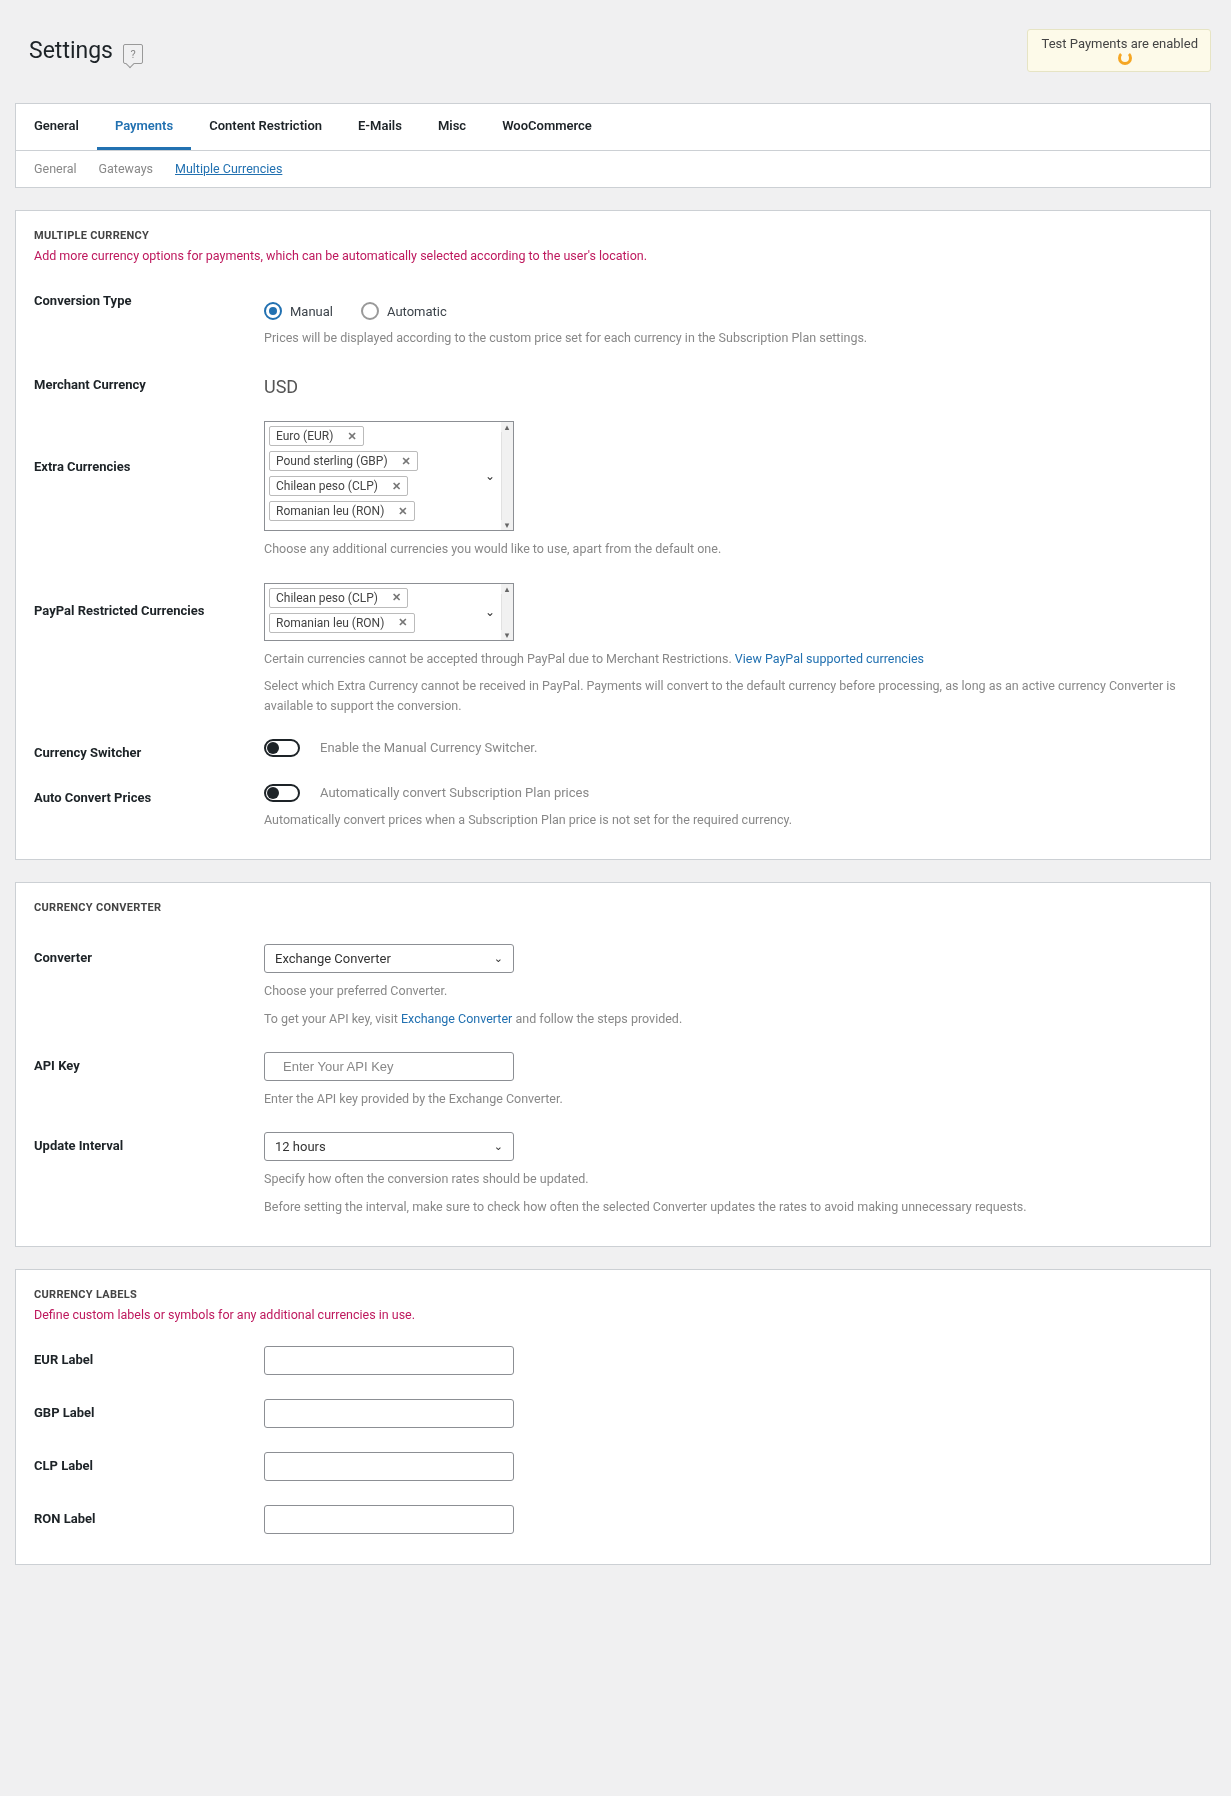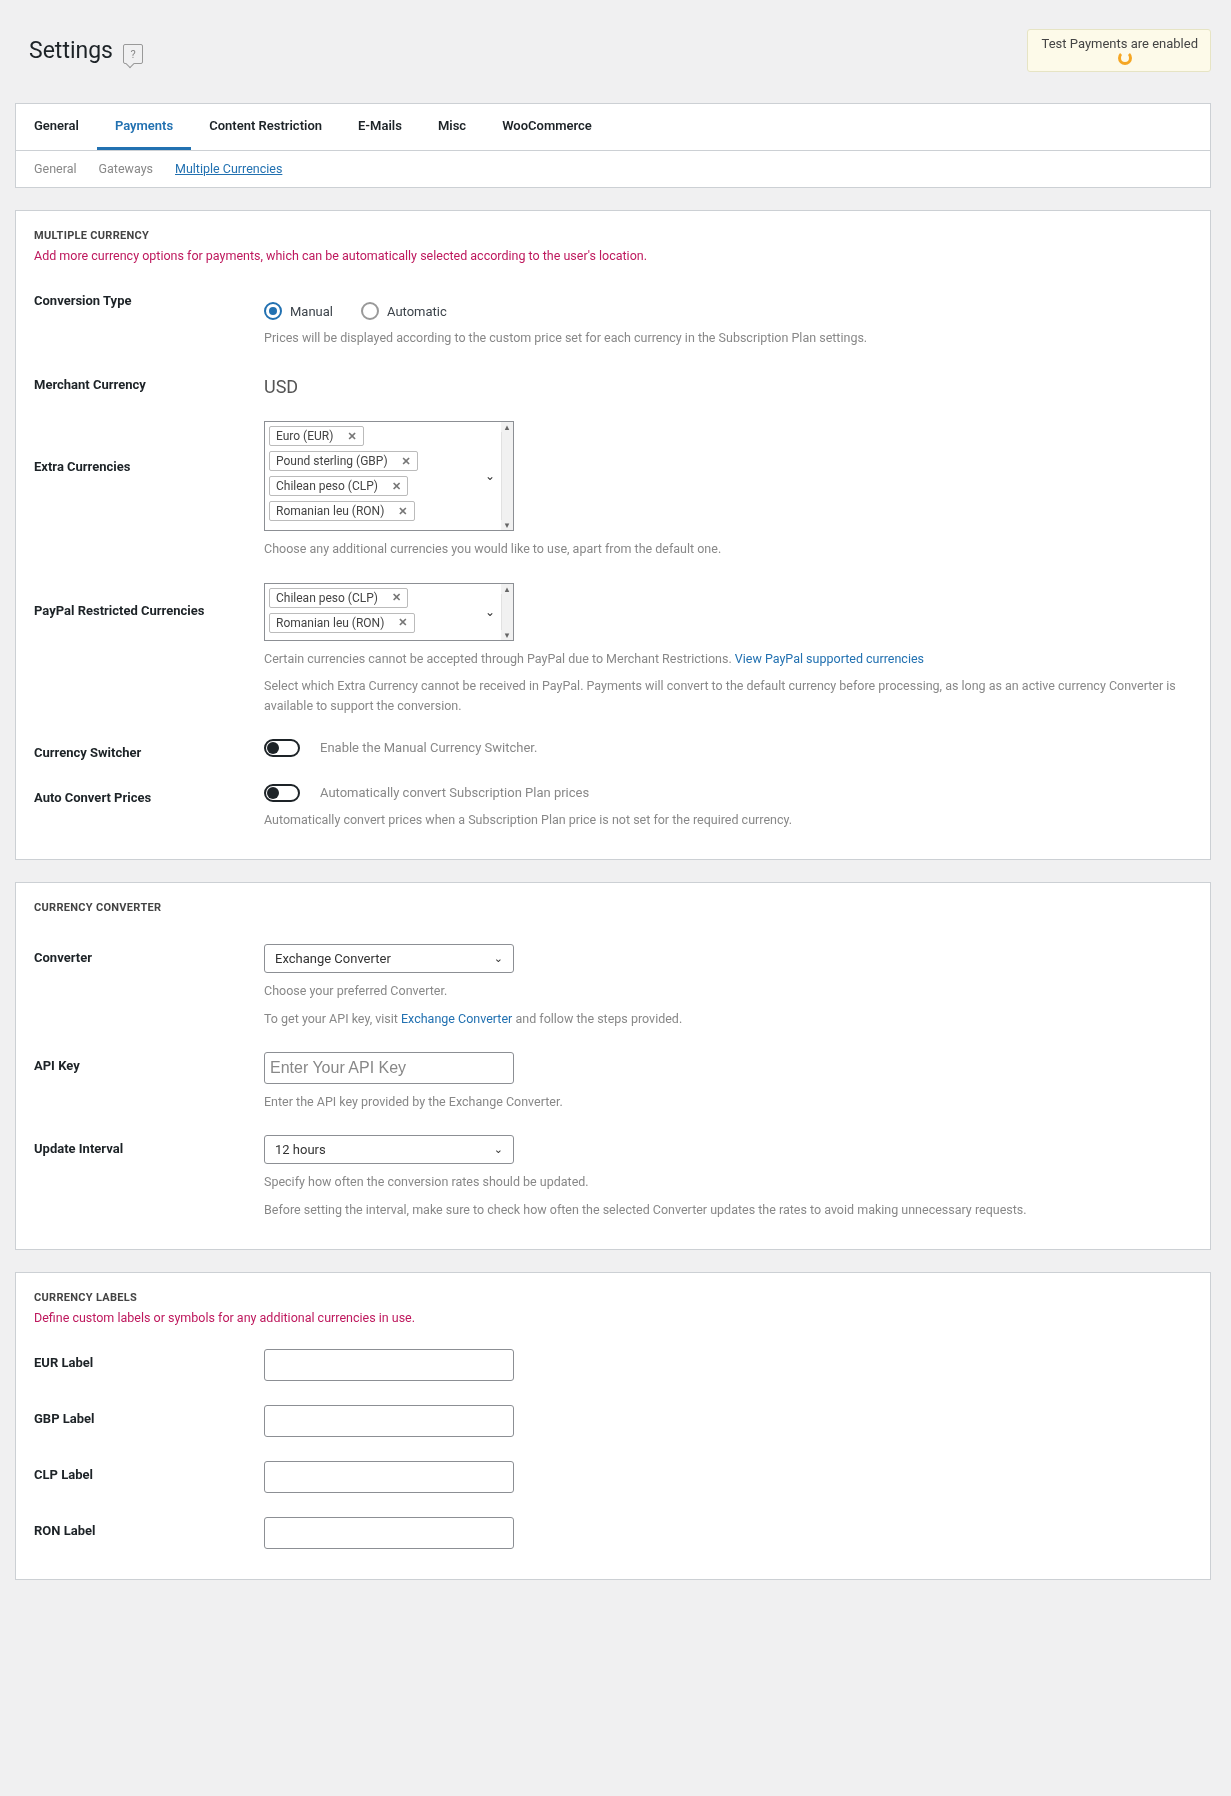--- a/index.html
+++ b/index.html
@@ -46,21 +46,21 @@
   .multiselect .arr.up{ top:0;} .multiselect .arr.dn{ bottom:0;}
   .multiselect .chevron{ position:absolute; right:18px; top:50%; transform:translateY(-50%); font-size:12px; color:#333; pointer-events:none;}
   .chip { border:1px solid #bbb; background:#fff; border-radius:2px; padding:2px 6px; font-size:12px; color:#444; display:flex; align-items:center; gap:14px; z-index:1;}
   .chip .x { font-size:11px; color:#777; cursor:pointer; font-weight:600;}
   .toggle-row { display:flex; align-items:center; gap:20px;}
   .toggle { width:36px; height:18px; border:2px solid #1d2327; border-radius:20px; background:#fff; position:relative; cursor:pointer;}
   .toggle::after{ content:""; position:absolute; width:12px; height:12px; background:#1d2327; border-radius:50%; top:1px; left:1px;}
   .toggle-label{ color:#888; font-size:13px;}
   .select-box { width:250px; border:1px solid #8c8f94; padding:6px 10px; font-size:13px; color:#333; background:#fff; display:flex; justify-content:space-between; align-items:center; cursor:pointer; border-radius:3px;}
   .select-box .caret{ font-size:11px;}
-  .text-input { width:250px; border:1px solid #8c8f94; padding:6px 5px; font-size:16px; color:#333; background:#fff; border-radius:3px;}
+  .text-input { width:250px; border:1px solid #8c8f94; padding:6px 18px; font-size:13px; color:#333; background:#fff; border-radius:3px;}
   input.text-input::placeholder{ color:#888;}
 </style>
 </head>
 <body>
 
 <div class="wrap">
   <div class="header-row">
     <h1>
       <span>Settings</span>
       <span class="help-icn">?</span>

